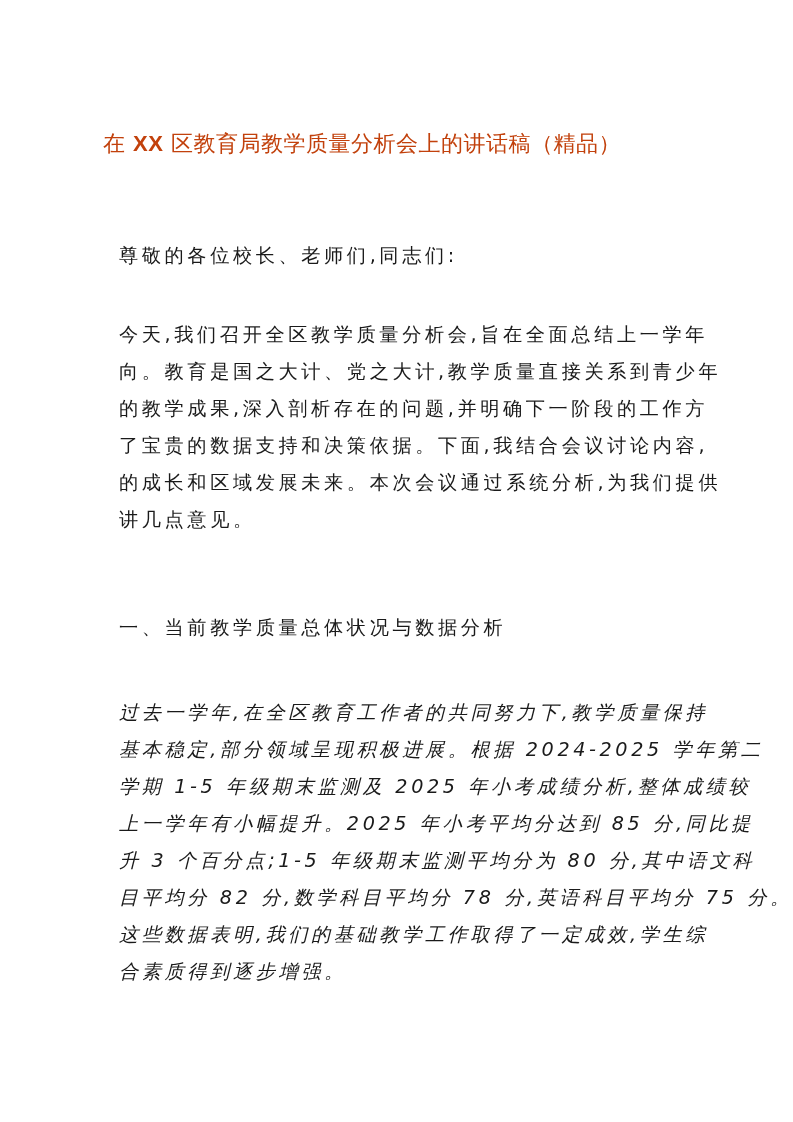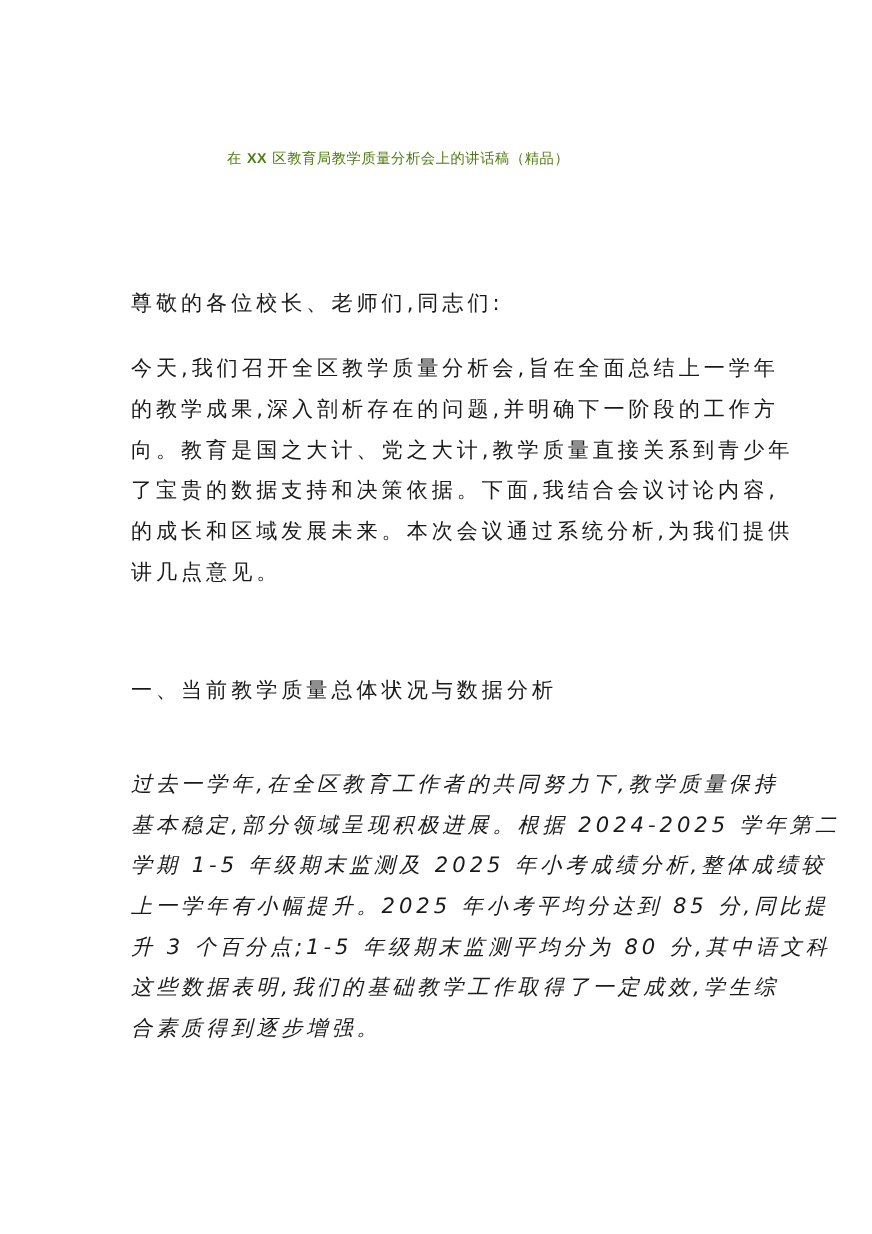--- a/index.html
+++ b/index.html
@@ -21,24 +21,24 @@
     width: 793px;
     height: 1122px;
     background: #ffffff;
   }
   .title {
     position: absolute;
     left: 0;
     width: 724px;
     top: 128px;
     text-align: center;
-    font-size: 13px;
+    font-size: 22px;
     line-height: 32px;
     letter-spacing: 0.5px;
-    color: #4d7c0f;
+    color: #c2410c;
     white-space: nowrap;
   }
   .title b {
     font-family: "Liberation Sans", sans-serif;
     font-weight: bold;
   }
   .block {
     position: absolute;
     left: 119px;
     width: 560px;
@@ -47,52 +47,53 @@
     letter-spacing: 3.6px;
     text-align: justify;
     text-align-last: left;
     color: #1a1a1a;
   }
   .line {
     display: block;
     white-space: nowrap;
     height: 37px;
   }
-  .salutation { top: 237px; margin-top: 20px; }
+  .salutation { top: 237px; }
   .para1 { top: 316px; }
   .heading { top: 609px; }
   .para2 { top: 694px; font-style: italic; }
 </style>
 </head>
 <body>
 
 <div class="page">
 
   <div class="title"><span>在</span> <b>XX</b> <span>区教育局教学质量分析会上的讲话稿（精品）</span></div>
 
   <div class="block salutation">
     <span class="line">尊敬的各位校长、老师们,同志们:</span>
   </div>
 
   <div class="block para1">
     <span class="line">今天,我们召开全区教学质量分析会,旨在全面总结上一学年</span>
+    <span class="line">向。教育是国之大计、党之大计,教学质量直接关系到青少年</span>
     <span class="line">的教学成果,深入剖析存在的问题,并明确下一阶段的工作方</span>
-    <span class="line">向。教育是国之大计、党之大计,教学质量直接关系到青少年</span>
     <span class="line">了宝贵的数据支持和决策依据。下面,我结合会议讨论内容,</span>
     <span class="line">的成长和区域发展未来。本次会议通过系统分析,为我们提供</span>
     <span class="line">讲几点意见。</span>
   </div>
 
   <div class="block heading">
     <span class="line">一、当前教学质量总体状况与数据分析</span>
   </div>
 
   <div class="block para2">
     <span class="line">过去一学年,在全区教育工作者的共同努力下,教学质量保持</span>
     <span class="line">基本稳定,部分领域呈现积极进展。根据 2024-2025 学年第二</span>
     <span class="line">学期 1-5 年级期末监测及 2025 年小考成绩分析,整体成绩较</span>
     <span class="line">上一学年有小幅提升。2025 年小考平均分达到 85 分,同比提</span>
     <span class="line">升 3 个百分点;1-5 年级期末监测平均分为 80 分,其中语文科</span>
+    <span class="line">目平均分 82 分,数学科目平均分 78 分,英语科目平均分 75 分。</span>
     <span class="line">这些数据表明,我们的基础教学工作取得了一定成效,学生综</span>
     <span class="line">合素质得到逐步增强。</span>
   </div>
 
 </div>
 
 </body></html>

